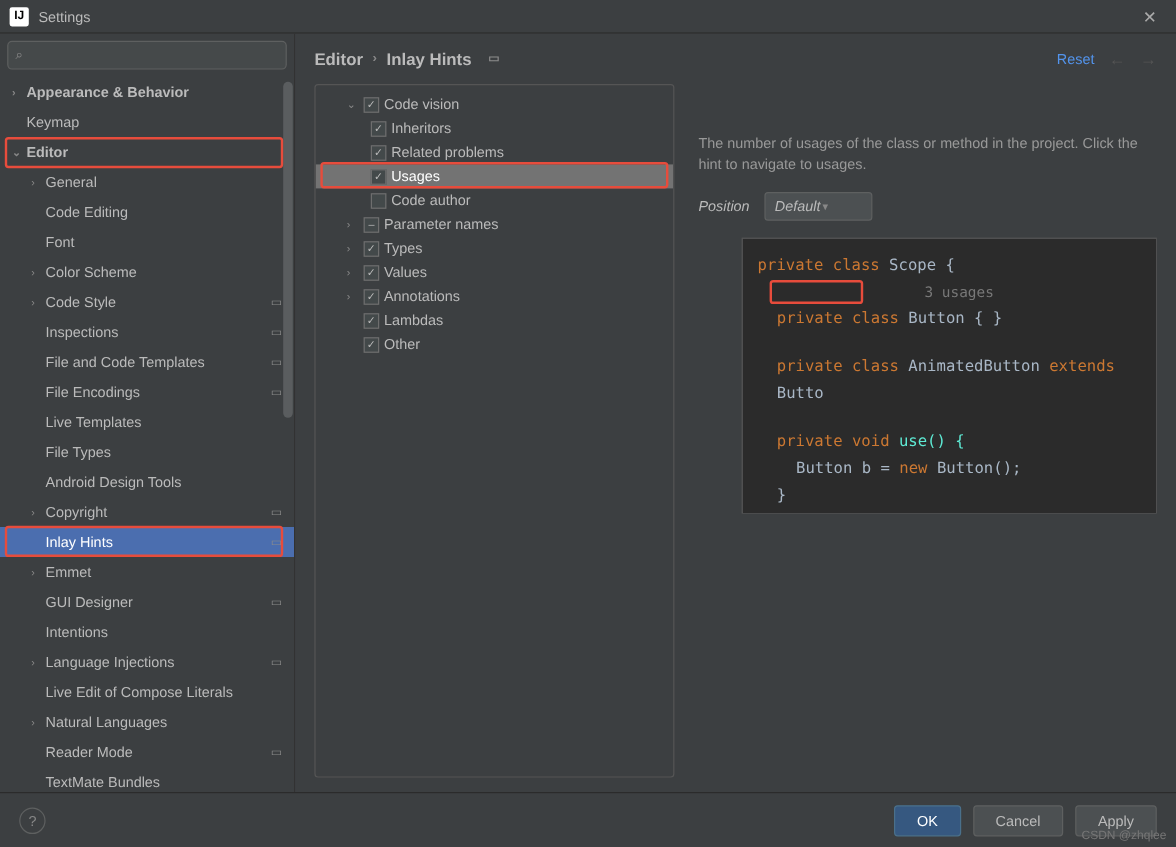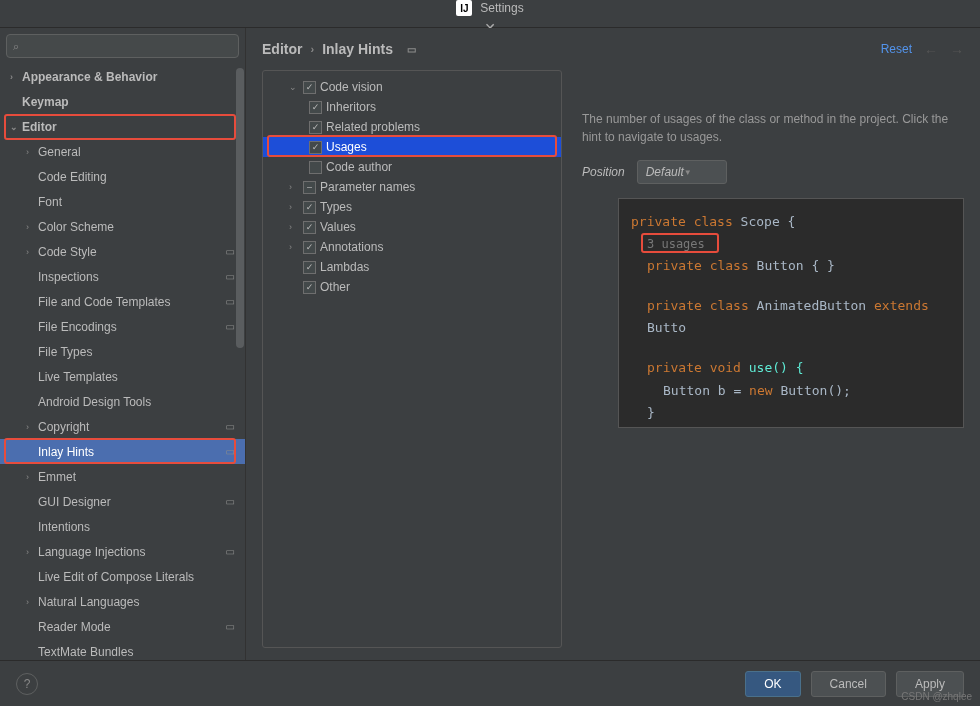--- a/index.html
+++ b/index.html
@@ -15,21 +15,20 @@
     flex-direction: column;
   }
   .titlebar {
     height: 28px;
     background: #3c3f41;
     display: flex;
     align-items: center;
     padding: 0 8px;
     justify-content: space-between;
     border-bottom: 1px solid #2b2b2b;
-    flex-direction: column;
   }
   .titlebar-left { display:flex; align-items:center; gap:8px; }
   .app-icon { width:16px; height:16px; background:#fff; border-radius:2px; display:flex; align-items:center; justify-content:center; color:#000; font-size:10px; font-weight:bold;}
   .close-x { font-size:14px; color:#aaa; padding:4px 8px; cursor:pointer;}
   .main { flex:1; display:flex; overflow:hidden; }
   .sidebar {
     width: 246px;
     background: #3c3f41;
     border-right: 1px solid #323232;
     display:flex;
@@ -75,42 +74,42 @@
     width:300px; border:1px solid #555; border-radius:3px;
     background:#3c3f41; overflow-y:auto; padding:6px 0;
     position:relative;
   }
   .mt-row {
     height:20px; display:flex; align-items:center; padding-left:10px;
     color:#bbb; cursor:pointer; gap:4px;
   }
   .mt-row.indent1 { padding-left:26px; }
   .mt-row.indent2 { padding-left:46px; }
-  .mt-row.selected { background:#1d4ed8; color:#fff; }
+  .mt-row.selected { background:#737373; color:#fff; }
   .cb { width:13px; height:13px; border:1px solid #6e6e6e; background:#43494a;
     display:inline-flex; align-items:center; justify-content:center; font-size:9px; color:#bbb;}
   .cb.checked::after { content:"✓"; }
   .mt-row .arrow { width:10px; font-size:9px; color:#888; }
   .right-panel { flex:1; display:flex; flex-direction:column; gap:14px; }
   .desc { color:#999; line-height:1.5;margin-top:40px; }
   .pos-row { display:flex; align-items:center; gap:12px;font-style:italic; }
   .dropdown {
     height:24px; min-width:90px; background:#4c5052; border:1px solid #5e6060;
     border-radius:3px; display:flex; align-items:center; padding:0 8px;
     color:#bbb; cursor:pointer;
   }
   .dropdown .caret { font-size:8px; color:#888; }
   .code-preview {
     background:#2b2b2b; border:1px solid #555; padding:12px; font-family:Consolas,monospace;
     font-size:13px; line-height:1.7; color:#a9b7c6; overflow:auto;
     position:relative; height:230px;margin-left:36px;
   }
   .kw { color:#cc7832; }
   .hint { color:#787878; font-size:12px; }
-  .hint-line { padding-left:16px; }
+  .hint-line { padding-left:16px;text-align:center; }
   .footer {
     height:46px; background:#3c3f41; border-top:1px solid #2b2b2b;
     display:flex; align-items:center; padding:0 16px; justify-content:space-between;
   }
   .help { width:22px; height:22px; border:1px solid #5e6060; border-radius:50%;
     display:flex; align-items:center; justify-content:center; color:#888; cursor:pointer;}
   .btns { display:flex; gap:10px; }
   .btn {
     height:26px; padding:0 18px; border:1px solid #5e6060; background:#4c5052;
     color:#bbb; border-radius:3px; display:flex; align-items:center; cursor:pointer;
@@ -136,21 +135,21 @@
       <div class="search">
         <span style="font-size:11px;">⌕</span>
       </div>
     </div>
     <div class="tree" id="tree" style="position:relative;">
       <div class="scrollbar-thumb"></div>
     <div class="tree-row" style="font-weight: bold;">
           <span class="arrow">›</span>
           <span>Appearance &amp; Behavior</span>
         </div>
-        <div class="tree-row" style="font-weight: bold; align-items: center;">
+        <div class="tree-row" style="font-weight: normal; align-items: center;">
           <span class="arrow"></span>
           <span>Keymap</span>
         </div>
         <div class="tree-row" style="font-weight: bold;">
           <span class="arrow">⌄</span>
           <span>Editor</span>
         </div>
         <div class="tree-row indent1">
           <span class="arrow">›</span>
           <span>General</span>
@@ -182,25 +181,25 @@
           <span>File and Code Templates</span>
           <span class="square">▭</span>
         </div>
         <div class="tree-row indent1">
           <span class="arrow"></span>
           <span>File Encodings</span>
           <span class="square">▭</span>
         </div>
         <div class="tree-row indent1">
           <span class="arrow"></span>
+          <span>Live Templates</span>
+        </div>
+        <div class="tree-row indent1">
+          <span class="arrow"></span>
           <span>File Types</span>
-        </div>
-        <div class="tree-row indent1">
-          <span class="arrow"></span>
-          <span>Live Templates</span>
         </div>
         <div class="tree-row indent1">
           <span class="arrow"></span>
           <span>Android Design Tools</span>
         </div>
         <div class="tree-row indent1">
           <span class="arrow">›</span>
           <span>Copyright</span>
           <span class="square">▭</span>
         </div>

